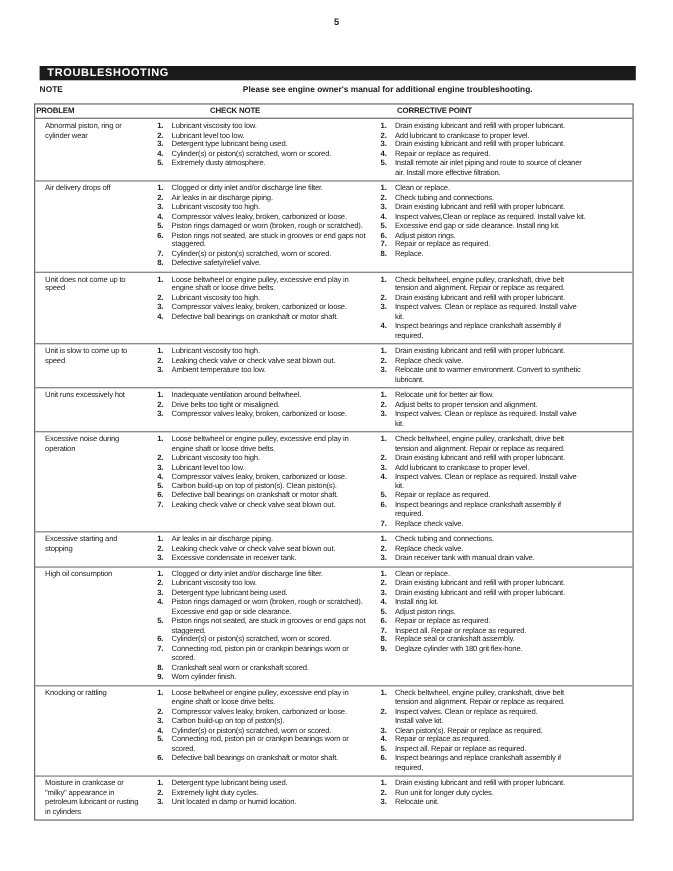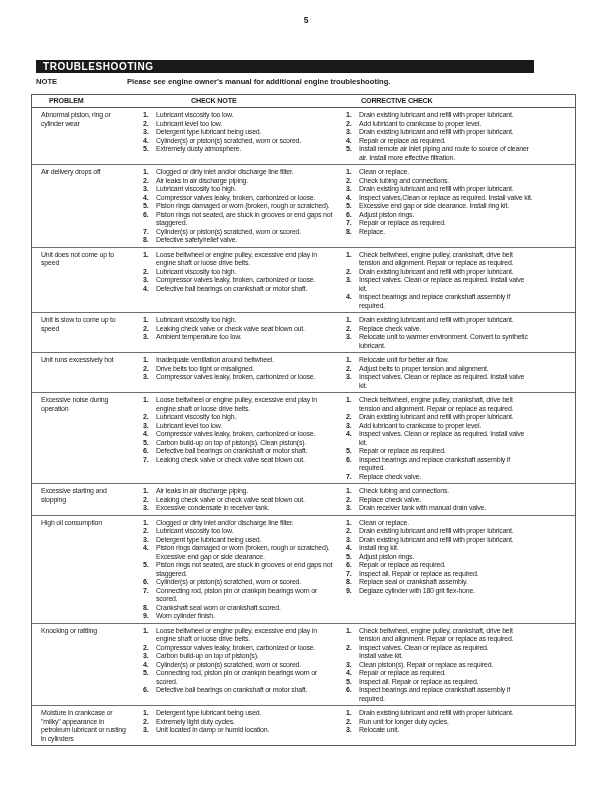--- a/index.html
+++ b/index.html
@@ -1,31 +1,31 @@
 <!DOCTYPE html>
 <html><head>
 <meta charset="utf-8">
 <style>
   html,body{margin:0;padding:0;background:#e8e8e8;}
   .page{position:relative;width:612px;height:792px;background:#ffffff;margin:0 auto;
         font-family:"Liberation Sans",sans-serif;color:#1d1d1d;overflow:hidden;}
   .page-number{position:absolute;top:15px;left:0;width:612px;text-align:center;
         font-size:8.5px;font-weight:bold;}
-  .section-bar{position:absolute;left:36px;top:60px;width:498px;height:13px;
+  .section-bar{position:absolute;left:36px;top:60px;width:542px;height:13px;
         background:#1a1a1a;color:#ffffff;font-weight:bold;font-size:10px;
         line-height:13px;padding-left:7px;letter-spacing:.6px;box-sizing:border-box;}
   .note-row{position:absolute;left:36px;top:77px;width:542px;display:flex;
         font-size:7.6px;font-weight:bold;line-height:9px;}
   .note-label{width:91px;flex:none;}
-  .note-text{flex:1;}
+  .note-text{flex:1;text-align:center;}
   .tbl{position:absolute;left:31px;top:94px;width:545px;box-sizing:border-box;
         border:1px solid #5a5a5a;font-size:7px;line-height:8.5px;letter-spacing:-.2px;}
   .thead{display:grid;grid-template-columns:109px 200px 234px;height:12px;
         align-items:center;font-weight:bold;font-size:7.2px;border-bottom:1px solid #5a5a5a;}
-  .th-prob{padding-left:1px;margin-left:16px;}
+  .th-prob{padding-left:1px;}
   .th-check{padding-left:50px;}
   .th-corr{padding-left:20px;}
   .trow{display:grid;grid-template-columns:109px 200px 234px;}
   .trow + .trow{border-top:1px solid #6e6e6e;}
   .cell{padding:3px 0 2px;box-sizing:border-box;}
   .prob{padding-left:9px;padding-right:3px;white-space:pre-wrap;}
   .check{padding-left:2px;}
   .corr{padding-left:5px;}
   .li{display:flex;}
   .num{flex:0 0 9px;margin-right:4px;font-weight:bold;}
@@ -43,21 +43,21 @@
 
   <div class="note-row">
     <span class="note-label">NOTE</span>
     <span class="note-text">Please see engine owner's manual for additional engine troubleshooting.</span>
   </div>
 
   <div class="tbl">
     <div class="thead">
       <div class="th-prob">PROBLEM</div>
       <div class="th-check">CHECK NOTE</div>
-      <div class="th-corr">CORRECTIVE CHECK</div>
+      <div class="th-corr">CORRECTIVE POINT</div>
     </div>
     <div>
         <div class="trow">
           <div class="cell prob">Abnormal piston, ring or
 cylinder wear</div>
           <div class="cell check">
             <div class="li">
               <span class="num">1.</span>
               <span class="txt">Lubricant viscosity too low.</span>
             </div>

